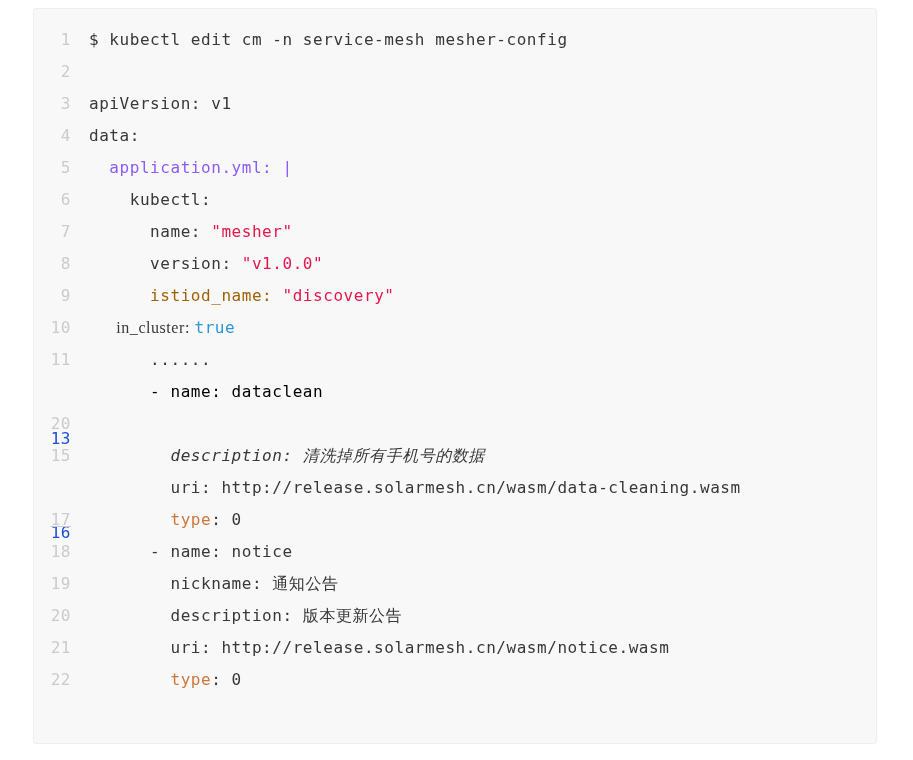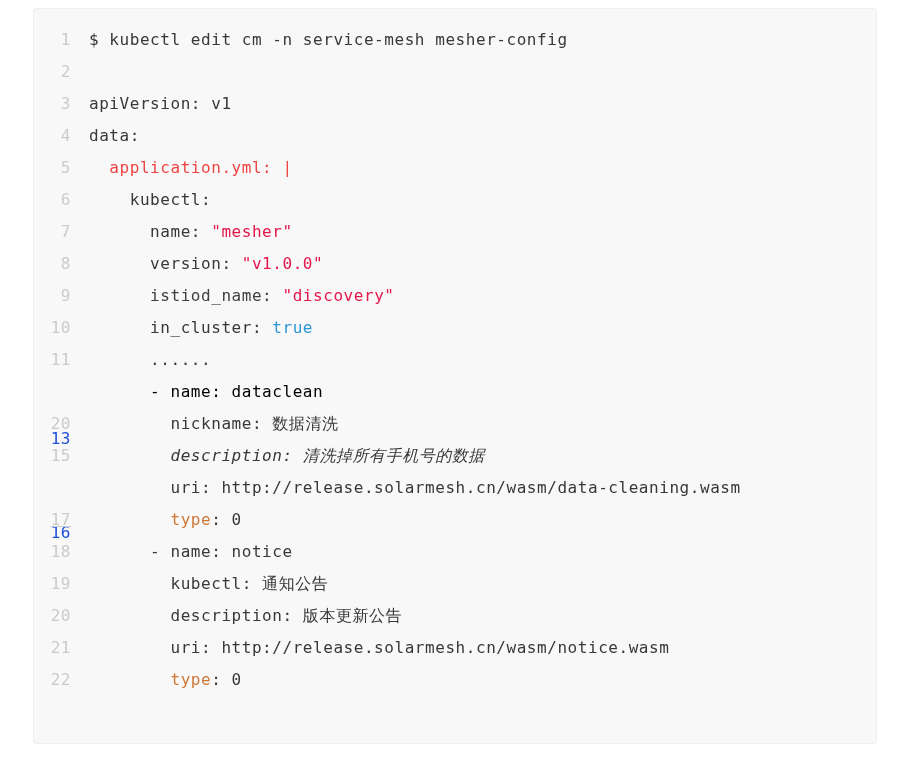--- a/index.html
+++ b/index.html
@@ -60,73 +60,72 @@
       <div class="line">
         <span class="ln" style="color: rgb(203, 203, 203);">3</span>
         <span class="code"><span style="color: rgb(56, 56, 56);">apiVersion: v1</span></span>
       </div>
       <div class="line">
         <span class="ln" style="color: rgb(203, 203, 203);">4</span>
         <span class="code"><span style="color: rgb(56, 56, 56);">data:</span></span>
       </div>
       <div class="line">
         <span class="ln" style="color: rgb(203, 203, 203);">5</span>
-        <span class="code"><span style="color: #ef4444;">  application.yml: |</span></span>
+        <span class="code"><span style="color: #8b5cf6;">  application.yml: |</span></span>
       </div>
       <div class="line">
         <span class="ln" style="color: rgb(203, 203, 203);">6</span>
         <span class="code"><span style="color: rgb(56, 56, 56);">    kubectl:</span></span>
       </div>
       <div class="line">
         <span class="ln" style="color: rgb(203, 203, 203);">7</span>
         <span class="code"><span style="color: rgb(56, 56, 56);">      name: </span><span style="color: rgb(229, 22, 75);">"mesher"</span></span>
       </div>
       <div class="line">
         <span class="ln" style="color: rgb(203, 203, 203);">8</span>
         <span class="code"><span style="color: rgb(56, 56, 56);">      version: </span><span style="color: rgb(229, 22, 75);">"v1.0.0"</span></span>
       </div>
       <div class="line">
         <span class="ln" style="color: rgb(203, 203, 203);">9</span>
-        <span class="code"><span style="color: #404040;">      istiod_name: </span><span style="color: rgb(229, 22, 75);">"discovery"</span></span>
+        <span class="code"><span style="color: #a16207;">      istiod_name: </span><span style="color: rgb(229, 22, 75);">"discovery"</span></span>
       </div>
       <div class="line">
         <span class="ln" style="color: rgb(203, 203, 203);">10</span>
-        <span class="code"><span style="color: rgb(56, 56, 56);">      in_cluster: </span><span style="color: rgb(45, 150, 215);">true</span></span>
+        <span class="code"><span style="color: rgb(56, 56, 56); font-family: Liberation Serif, serif;">      in_cluster: </span><span style="color: rgb(45, 150, 215);">true</span></span>
       </div>
       <div class="line">
         <span class="ln" style="color: rgb(203, 203, 203);">11</span>
         <span class="code"><span style="color: rgb(56, 56, 56);">      ......</span></span>
       </div>
       <div class="line">
         <span class="ln" style="color: #1d4ed8; margin-top: 47px;">13</span>
         <span class="code"><span style="color: #000000;">      - name: dataclean</span></span>
       </div>
       <div class="line">
         <span class="ln" style="color: rgb(203, 203, 203);">20</span>
-        <span class="code"><span style="color: rgb(56, 56, 56);">        nickname: 数据清洗</span></span>
       </div>
       <div class="line">
         <span class="ln" style="color: rgb(203, 203, 203);">15</span>
         <span class="code"><span style="color: rgb(56, 56, 56); font-style: italic;">        description: 清洗掉所有手机号的数据</span></span>
       </div>
       <div class="line">
         <span class="ln" style="color: #1d4ed8; margin-top: 45px;">16</span>
         <span class="code"><span style="color: rgb(56, 56, 56);">        uri: http://release.solarmesh.cn/wasm/data-cleaning.wasm</span></span>
       </div>
       <div class="line">
         <span class="ln" style="color: rgb(203, 203, 203); text-decoration: underline;">17</span>
         <span class="code"><span style="color: rgb(56, 56, 56);">        </span><span style="color: rgb(205, 120, 56);">type</span><span style="color: rgb(56, 56, 56);">: 0</span></span>
       </div>
       <div class="line">
         <span class="ln" style="color: rgb(203, 203, 203);">18</span>
         <span class="code"><span style="color: rgb(56, 56, 56);">      - name: notice</span></span>
       </div>
       <div class="line">
         <span class="ln" style="color: rgb(203, 203, 203);">19</span>
-        <span class="code"><span style="color: rgb(56, 56, 56);">        kubectl: 通知公告</span></span>
+        <span class="code"><span style="color: rgb(56, 56, 56);">        nickname: 通知公告</span></span>
       </div>
       <div class="line">
         <span class="ln" style="color: rgb(203, 203, 203);">20</span>
         <span class="code"><span style="color: rgb(56, 56, 56); text-align: center;">        description: 版本更新公告</span></span>
       </div>
       <div class="line">
         <span class="ln" style="color: rgb(203, 203, 203);">21</span>
         <span class="code"><span style="color: rgb(56, 56, 56);">        uri: http://release.solarmesh.cn/wasm/notice.wasm</span></span>
       </div>
       <div class="line">

